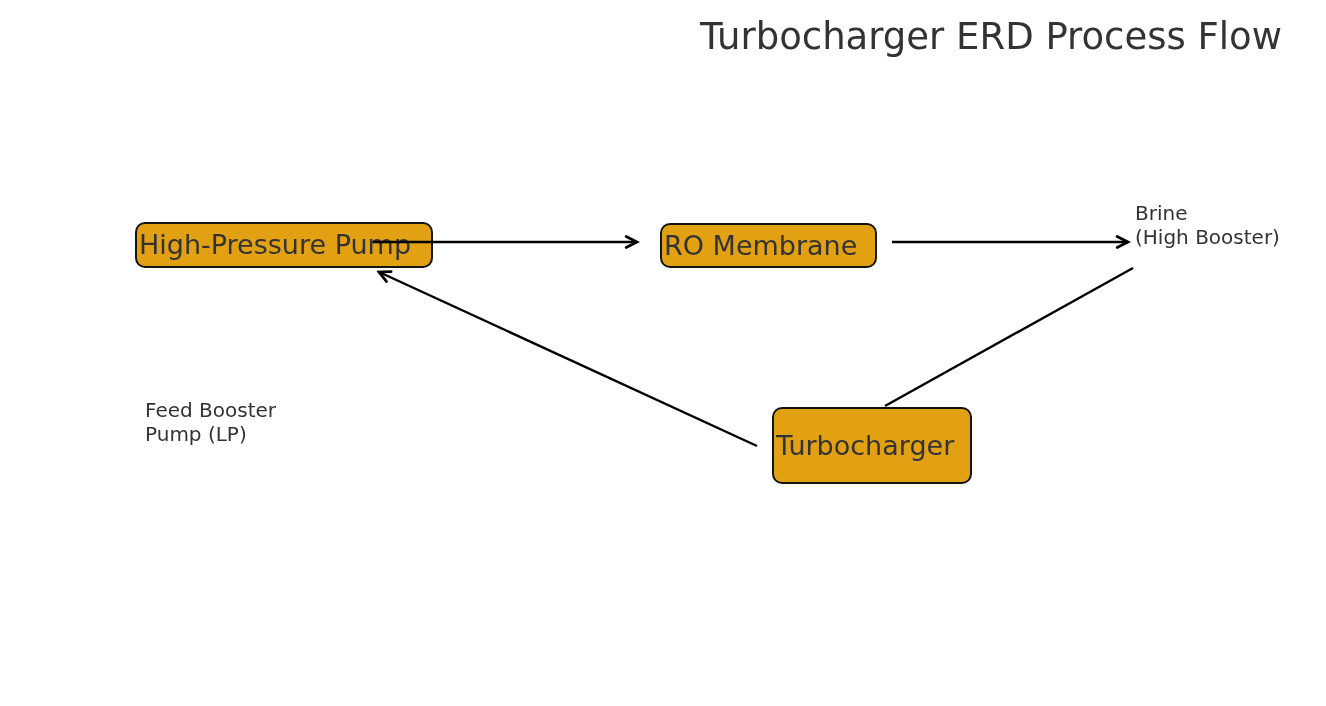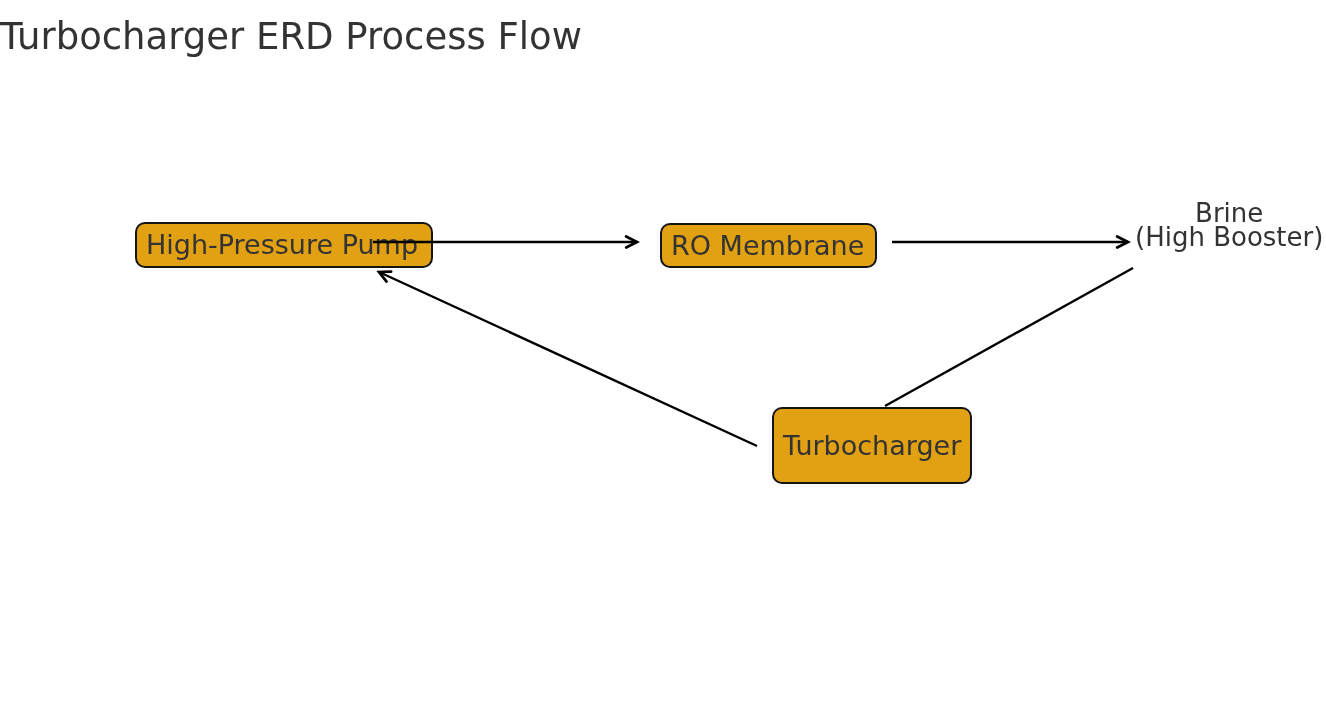--- a/index.html
+++ b/index.html
@@ -17,50 +17,49 @@
     height: 706px;
     background: var(--background);
     font-family: "DejaVu Sans", "Liberation Sans", sans-serif;
     overflow: hidden;
   }
   .diagram-title {
     position: absolute;
     left: 0;
     top: 14px;
     width: 1282px;
-    text-align: left;
+    text-align: right;
     font-size: 37px;
     line-height: 46px;
     color: var(--text);
     white-space: nowrap;
   }
   .node {
     position: absolute;
     background: var(--node-fill);
     border: 2.5px solid var(--node-border);
     border-radius: 10px;
     color: var(--text);
     font-size: 27px;
     display: flex;
     flex-direction: column;
     justify-content: center;
-    padding: 0 9px;
+    padding: 0 2px;
     white-space: nowrap;
     line-height: 34px;
   }
   .node-hp-pump   { left: 135px; top: 222px; width: 298px; height: 46px; }
   .node-ro        { left: 660px; top: 223px; width: 217px; height: 45px; }
   .node-turbine   { left: 772px; top: 407px; width: 200px; height: 77px; }
   .annotation {
     position: absolute;
     color: var(--text);
-    font-size: 26px;
+    font-size: 20px;
     line-height: 24px;
     white-space: nowrap;
-    text-align: center;
   }
   .annotation span { display: block; }
   .annotation-brine { left: 1135px; top: 201px; }
   .annotation-feed  { left: 145px;  top: 398px; }
   .edge-layer {
     position: absolute;
     left: 0; top: 0;
     width: 1326px; height: 706px;
     pointer-events: none;
   }
@@ -87,20 +86,24 @@
 
   <div class="node node-turbine">
     <span>Turbocharger</span>
   </div>
 
   <div class="annotation annotation-brine">
     <span>Brine</span>
     <span>(High Booster)</span>
   </div>
 
+  <div class="annotation annotation-feed">
+    <span>Feed Booster</span>
+    <span>Pump (LP)</span>
+  </div>
 
   <svg class="edge-layer" viewBox="0 0 1326 706">
     <defs>
       <marker id="arrowhead" viewBox="0 0 14 14" refX="11.5" refY="7" markerWidth="16" markerHeight="16" markerUnits="userSpaceOnUse" orient="auto">
         <path class="edge-stroke" d="M2,2.2 L11.5,7 L2,11.8" stroke-linecap="round"></path>
       </marker>
     </defs>
     <line class="edge-stroke" x1="373" y1="242" x2="637" y2="242" marker-end="url(#arrowhead)"></line>
     <line class="edge-stroke" x1="892" y1="242" x2="1128" y2="242" marker-end="url(#arrowhead)"></line>
     <line class="edge-stroke" x1="1133" y1="268" x2="885" y2="406"></line>

